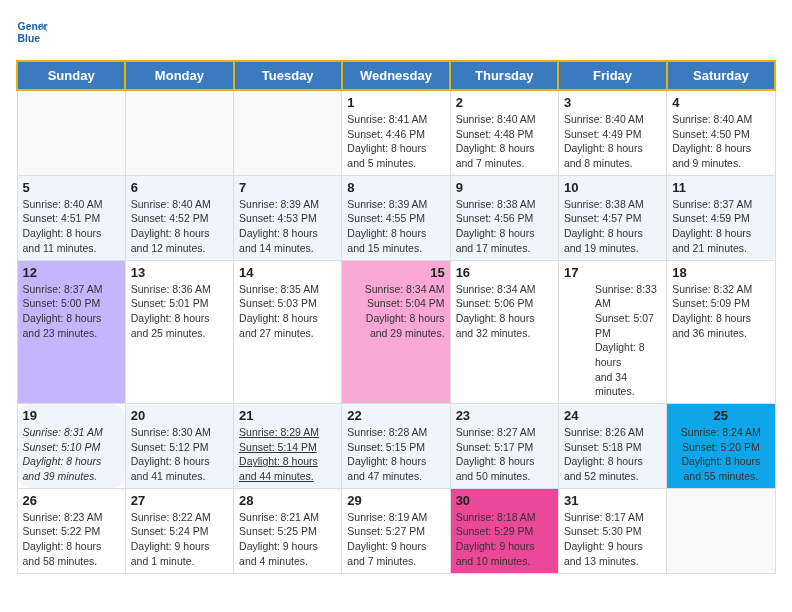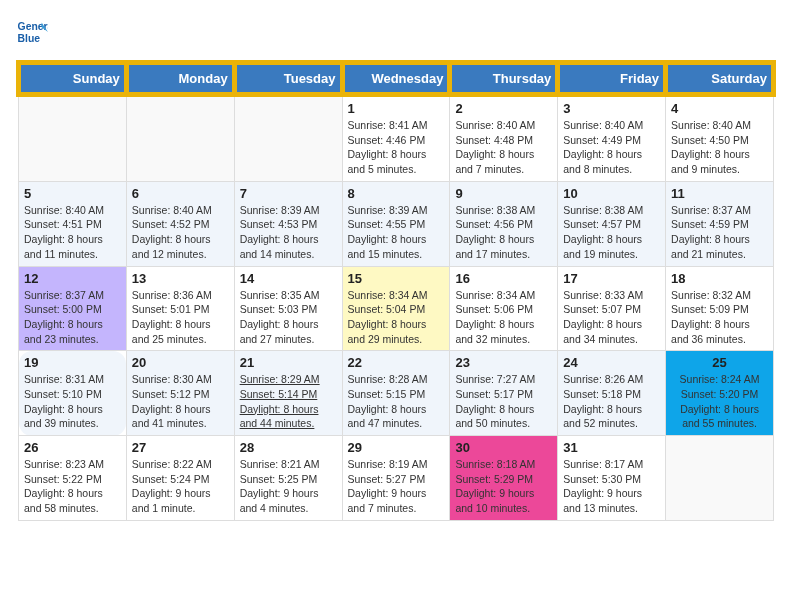--- a/index.html
+++ b/index.html
@@ -41,22 +41,22 @@
       width: 100%;
       border-collapse: collapse;
       border: 1px solid #ccc;
     }
     .calendar th {
       background: #3a7abf;
       color: #fff;
       font-size: 13px;
       font-weight: bold;
       padding: 6px 4px;
-      text-align: right;
-      border: 5px solid #eab308;
+      text-align: center;
+      border: 2px solid #eab308;
     }
     .calendar td {
       vertical-align: top;
       border: 1px solid #ddd;
       padding: 4px 5px;
       width: 108px;
       min-height: 80px;
       font-size: 11px;
       color: #333;
       background: #fff;
@@ -212,53 +212,53 @@
 Daylight: 8 hours
 and 25 minutes.</div>
         </td>
         <td style="background: rgb(255, 255, 255);">
           <span class="day-number">14</span>
           <div class="day-info" style="white-space: pre-line;">Sunrise: 8:35 AM
 Sunset: 5:03 PM
 Daylight: 8 hours
 and 27 minutes.</div>
         </td>
-        <td style="background: #fef9c3;">
+        <td style="background: #f9a8d4; text-align: right;">
           <span class="day-number">15</span>
           <div class="day-info" style="white-space: pre-line;">Sunrise: 8:34 AM
 Sunset: 5:04 PM
 Daylight: 8 hours
 and 29 minutes.</div>
         </td>
         <td style="background: rgb(255, 255, 255);">
           <span class="day-number">16</span>
           <div class="day-info" style="white-space: pre-line;">Sunrise: 8:34 AM
 Sunset: 5:06 PM
 Daylight: 8 hours
 and 32 minutes.</div>
         </td>
         <td style="background: rgb(255, 255, 255);">
           <span class="day-number">17</span>
-          <div class="day-info" style="white-space: pre-line;">Sunrise: 8:33 AM
+          <div class="day-info" style="white-space: pre-line; margin-left: 31px;">Sunrise: 8:33 AM
 Sunset: 5:07 PM
 Daylight: 8 hours
 and 34 minutes.</div>
         </td>
         <td style="background: rgb(255, 255, 255);">
           <span class="day-number">18</span>
           <div class="day-info" style="white-space: pre-line;">Sunrise: 8:32 AM
 Sunset: 5:09 PM
 Daylight: 8 hours
 and 36 minutes.</div>
         </td>
       </tr>
       <tr>
         <td style="background: rgb(240, 245, 251); border-radius: 13px;">
           <span class="day-number">19</span>
-          <div class="day-info" style="white-space: pre-line;">Sunrise: 8:31 AM
+          <div class="day-info" style="white-space: pre-line; font-style: italic;">Sunrise: 8:31 AM
 Sunset: 5:10 PM
 Daylight: 8 hours
 and 39 minutes.</div>
         </td>
         <td style="background: rgb(240, 245, 251);">
           <span class="day-number">20</span>
           <div class="day-info" style="white-space: pre-line;">Sunrise: 8:30 AM
 Sunset: 5:12 PM
 Daylight: 8 hours
 and 41 minutes.</div>
@@ -272,21 +272,21 @@
         </td>
         <td style="background: rgb(240, 245, 251);">
           <span class="day-number">22</span>
           <div class="day-info" style="white-space: pre-line;">Sunrise: 8:28 AM
 Sunset: 5:15 PM
 Daylight: 8 hours
 and 47 minutes.</div>
         </td>
         <td style="background: rgb(240, 245, 251);">
           <span class="day-number">23</span>
-          <div class="day-info" style="white-space: pre-line;">Sunrise: 7:27 AM
+          <div class="day-info" style="white-space: pre-line;">Sunrise: 8:27 AM
 Sunset: 5:17 PM
 Daylight: 8 hours
 and 50 minutes.</div>
         </td>
         <td style="background: rgb(240, 245, 251);">
           <span class="day-number">24</span>
           <div class="day-info" style="white-space: pre-line;">Sunrise: 8:26 AM
 Sunset: 5:18 PM
 Daylight: 8 hours
 and 52 minutes.</div>

